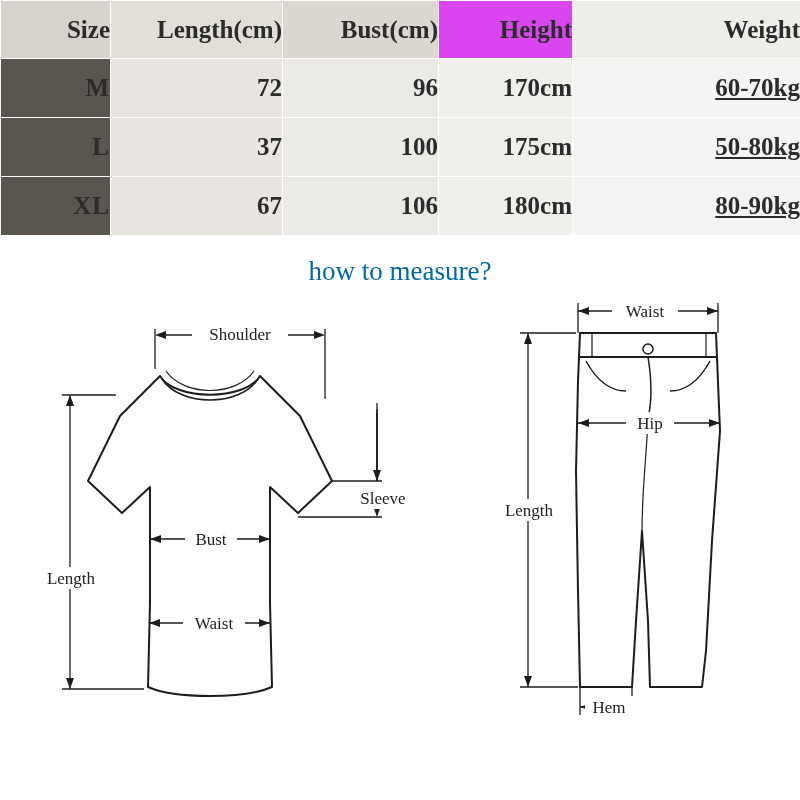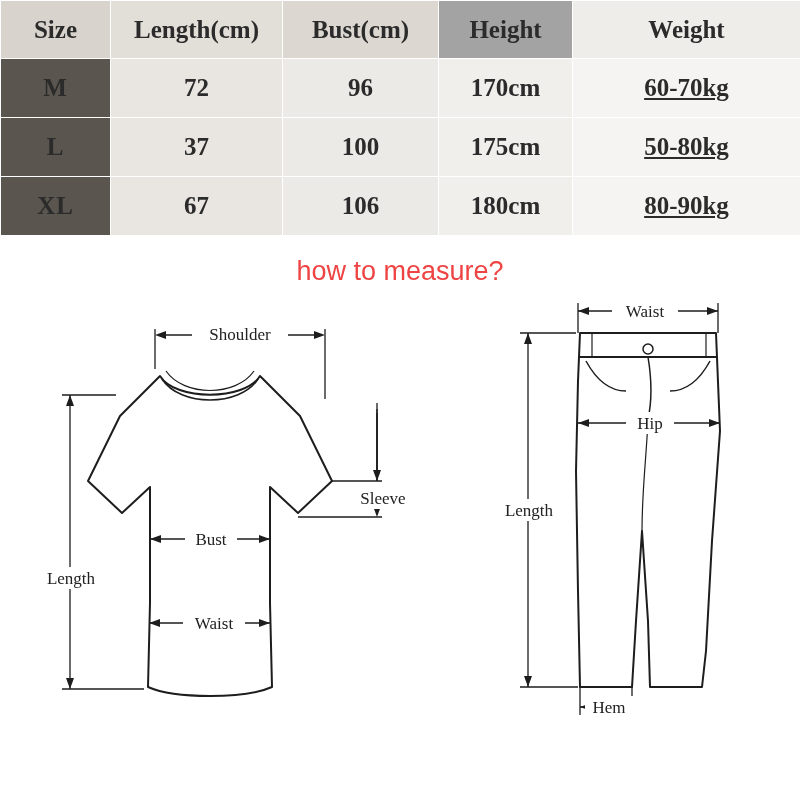--- a/index.html
+++ b/index.html
@@ -17,65 +17,65 @@
 
   
   .size-table {
     width: 800px;
     border-collapse: collapse;
     table-layout: fixed;
   }
   .size-table td {
     padding: 0;
     margin: 0;
-    text-align: center;
+    text-align: right;
     vertical-align: middle;
     height: 58px;
     border: 1px solid #ffffff;
     font-size: 25px;
     font-weight: bold;
     color: #2b2b2b;
   }
   .size-table tr:first-child td { height: 57px; }
 
   .col-size   { width: 110px; }
   .col-length { width: 172px; }
   .col-bust   { width: 156px; }
   .col-height { width: 134px; }
   .col-weight { width: 228px; }
 
   
   .hdr-size   { background: #d8d3cc; }
   .hdr-length { background: #e2ded8; }
   .hdr-bust   { background: #dcd7d0; }
-  .hdr-height { background: #a3a3a3; }
+  .hdr-height { background: #d946ef; }
   .hdr-weight { background: #efedea; }
 
   
   .cell-size {
     background: #5b5550;
     color: #d9d4ce;
     font-family: "Liberation Serif", serif;
     font-weight: normal;
     font-size: 23px;
     letter-spacing: 1px;
   }
   .cell-length { background: #e9e6e1; }
   .cell-bust   { background: #eceae6; font-family: Liberation Serif, serif; }
   .cell-height { background: #f1efec; }
   .cell-weight { background: #f5f4f2; text-decoration: underline; }
 
   
   .measure-title {
     text-align: center;
     font-size: 27px;
-    color: #ef4444;
+    color: #0369a1;
     margin-top: 20px;
     margin-bottom: 4px;
-    font-family: Liberation Sans, sans-serif;
+    font-family: Liberation Serif, serif;
   }
 
   .diagram-area {
     position: relative;
     width: 800px;
     height: 440px;
   }
 
   .svg-wrap { position: absolute; top: 0; left: 0; text-align: center; }
 

